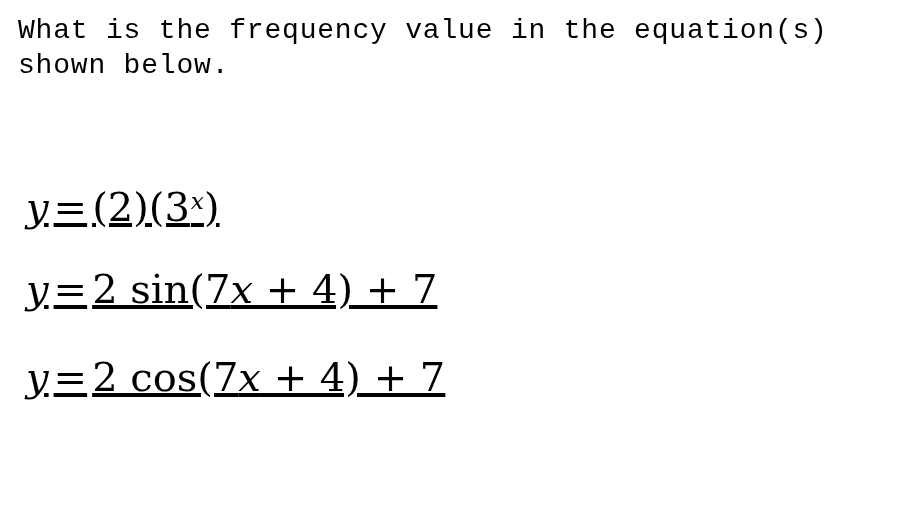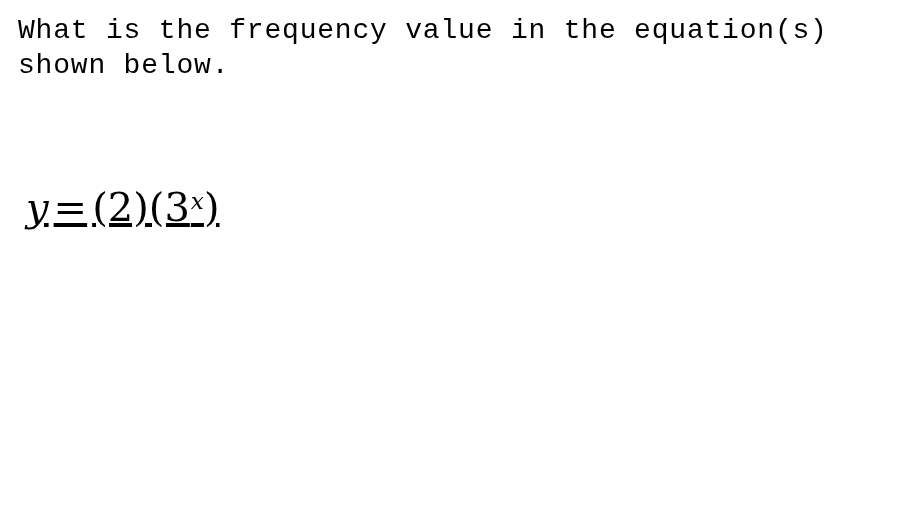--- a/index.html
+++ b/index.html
@@ -46,15 +46,17 @@
 <body>
 
 <div class="page">
   <p class="question">What is the frequency value in the equation(s)
 shown below.</p>
 
   <div class="equations">
     <div class="equation"><span class="it">y</span><span class="rel">=</span><span class="rm">(2)(3</span><span class="it sup">x</span><span class="rm">)</span></div>
 
 
+    <div class="equation"><span class="it">y</span><span class="rel">=</span><span class="rm">2 sin(7</span><span class="it">x</span><span class="rm"> + 4) + 7</span></div>
 
+    <div class="equation"><span class="it">y</span><span class="rel">=</span><span class="rm">2 cos(7</span><span class="it">x</span><span class="rm"> + 4) + 7</span></div>
   </div>
 </div>
 
 </body></html>

